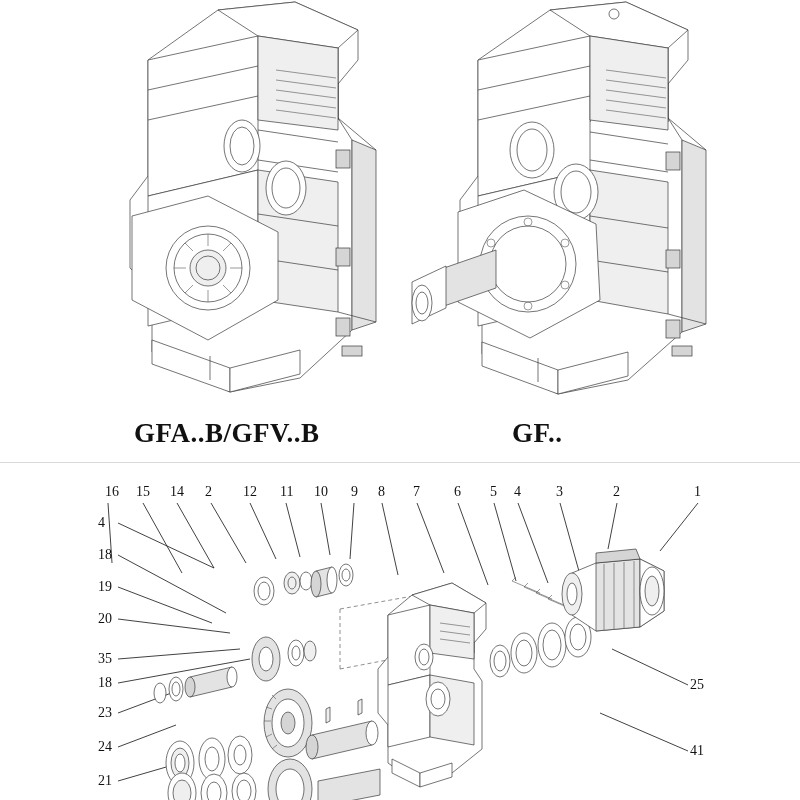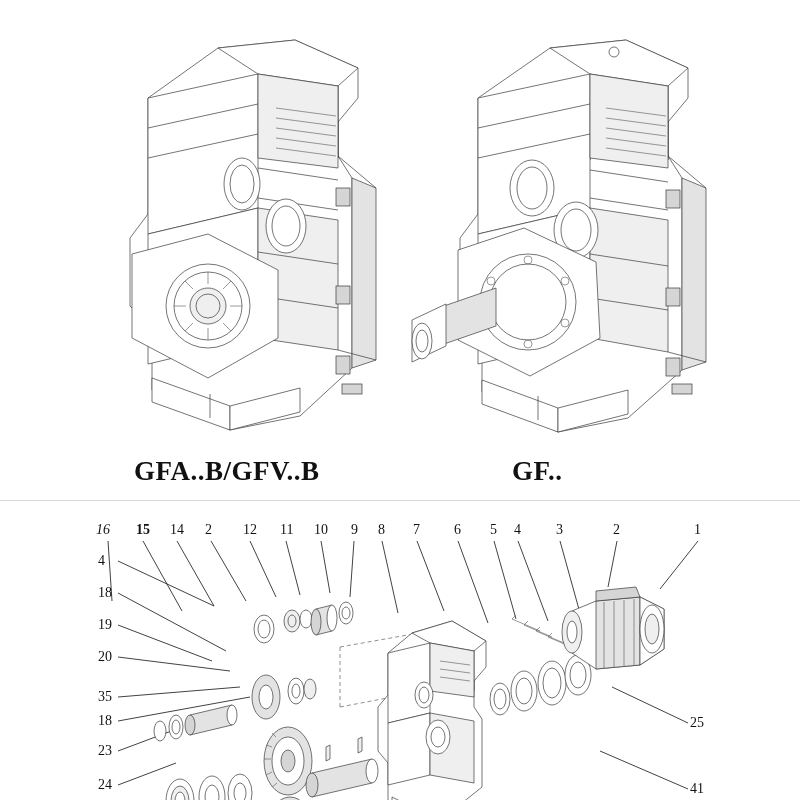--- a/index.html
+++ b/index.html
@@ -3,21 +3,21 @@
 <meta charset="utf-8">
 <style>
   html,body{margin:0;padding:0;}
   body{
     width:800px;height:800px;
     background:#ffffff;
     font-family:"Liberation Serif", serif;
     overflow:hidden;
     position:relative;
   }
-  #stage{position:relative;width:800px;height:598px;margin-top:38px;}
+  #stage{position:relative;width:800px;height:598px;}
 
   
   .top-band{position:absolute;left:0;top:0;width:800px;height:460px;}
   .gearbox{position:absolute;}
   .gb-left{left:90px;top:0;width:300px;height:400px;}
   .gb-right{left:400px;top:0;width:320px;height:400px;}
 
   .caption{
     position:absolute;
     font-family:"Liberation Serif", serif;
@@ -362,22 +362,22 @@
         <ellipse cx="214" cy="330" rx="13" ry="19" class="fillw"></ellipse>
         <ellipse cx="214" cy="330" rx="7" ry="11"></ellipse>
         <ellipse cx="244" cy="328" rx="12" ry="18" class="fillw"></ellipse>
         <ellipse cx="244" cy="328" rx="7" ry="11"></ellipse>
         <ellipse cx="290" cy="326" rx="22" ry="30" class="fillg2"></ellipse>
         <ellipse cx="290" cy="326" rx="14" ry="20" class="fillw"></ellipse>
         <path class="fillg2" d="M318 318 L380 306 L380 332 L318 344 Z"></path>
       </g>
     </svg>
 
-    <div class="lbl" style="left:96px;top:21px;font-style:italic;">16</div>
-    <div class="lbl" style="left:136px;top:21px;font-weight:bold;">15</div>
+    <div class="lbl" style="left:105px;top:21px;">16</div>
+    <div class="lbl" style="left:136px;top:21px;">15</div>
     <div class="lbl" style="left:170px;top:21px;">14</div>
     <div class="lbl" style="left:205px;top:21px;">2</div>
     <div class="lbl" style="left:243px;top:21px;">12</div>
     <div class="lbl" style="left:280px;top:21px;">11</div>
     <div class="lbl" style="left:314px;top:21px;">10</div>
     <div class="lbl" style="left:351px;top:21px;">9</div>
     <div class="lbl" style="left:378px;top:21px;">8</div>
     <div class="lbl" style="left:413px;top:21px;">7</div>
     <div class="lbl" style="left:454px;top:21px;">6</div>
     <div class="lbl" style="left:490px;top:21px;">5</div>

